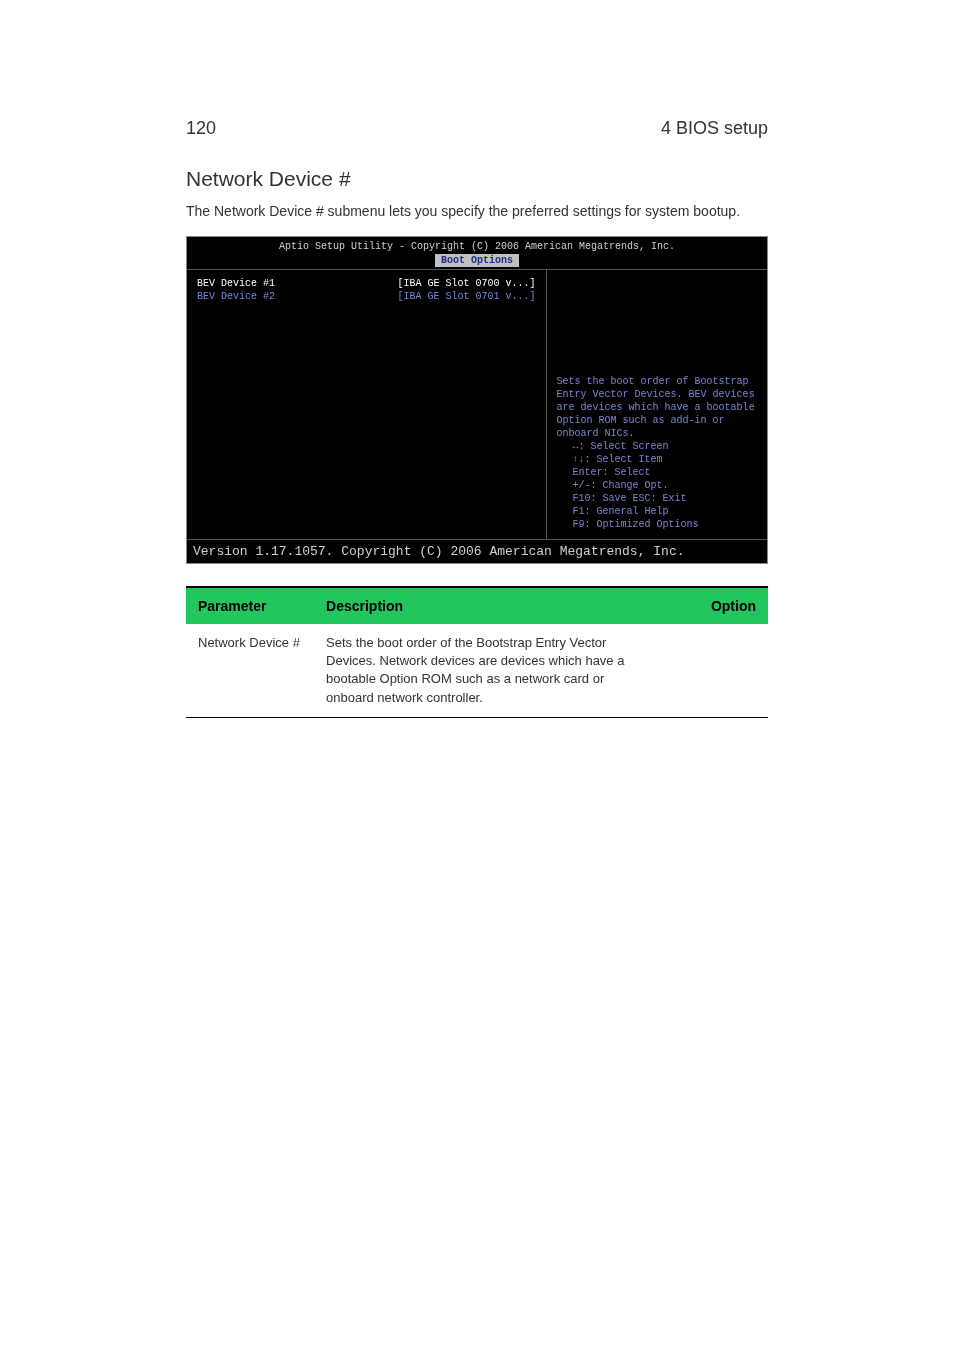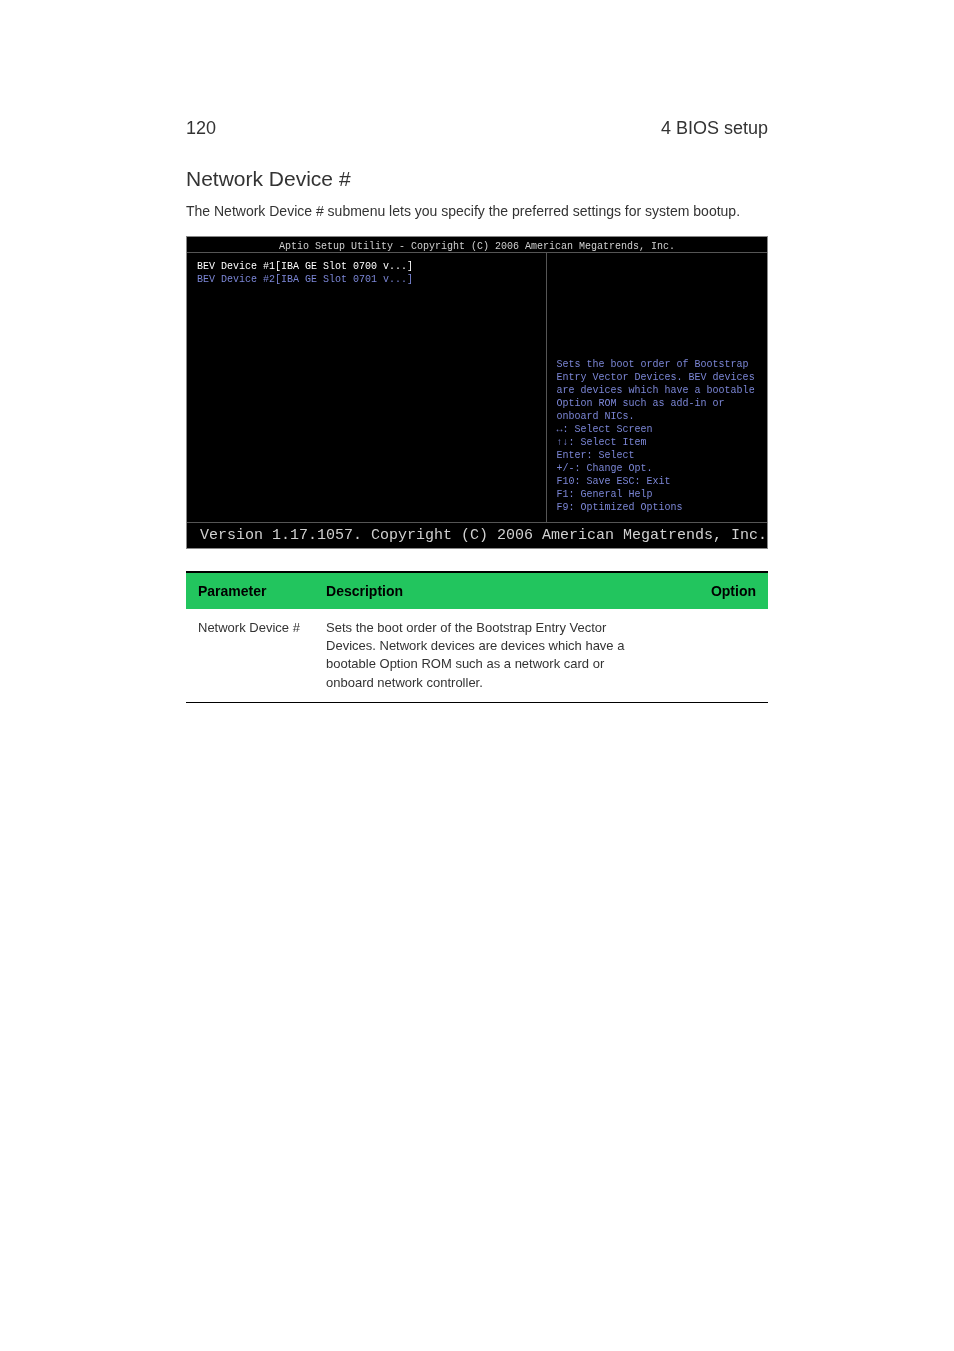--- a/index.html
+++ b/index.html
@@ -81,45 +81,47 @@
     }
     .bios-right {
       flex: 0 0 38%;
       padding: 8px 10px;
       display: flex;
       flex-direction: column;
       justify-content: flex-end;
     }
     .bios-row {
       display: flex;
+      justify-content: space-between;
       margin-bottom: 2px;
     }
     .bios-row.highlighted .bios-label,
     .bios-row.highlighted .bios-value {
       color: #ffffff;
     }
     .bios-label {
       color: #7b86d6;
     }
     .bios-value {
       color: #7b86d6;
     }
     .bios-help-text {
       color: #7b86d6;
       line-height: 1.3;
     }
     .bios-keys {
       color: #7b86d6;
       line-height: 1.3;
+      margin-left: 16px;
     }
     .bios-footer {
-      text-align: right;
-      padding: 4px 0;
+      text-align: left;
+      padding: 4px 6px;
       color: #d0d0d0;
-      font-size: 15px;
+      font-size: 13px;
       border-top: 1px solid #555;
     }
     .param-table {
       width: 100%;
       border-collapse: collapse;
       font-size: 14px;
     }
     .param-table thead tr {
       background: #22c55e;
       border-top: 2px solid #000;
@@ -161,20 +163,23 @@
   <div class="page-header">
     <span class="page-number">120</span>
     <span class="chapter-label">4 BIOS setup</span>
   </div>
 
   <h2 class="section-title">Network Device #</h2>
   <p class="intro-text">The Network Device # submenu lets you specify the preferred settings for system bootup.</p>
 
   <div class="bios-screenshot">
     <div class="bios-title-bar">Aptio Setup Utility - Copyright (C) 2006 American Megatrends, Inc.</div>
+    <div class="bios-tab-bar">
+      <span class="bios-tab">Boot Options</span>
+    </div>
     <div class="bios-body">
       <div class="bios-left">
         <div class="bios-row highlighted">
           <span class="bios-label">BEV Device #1</span>
           <span class="bios-value">[IBA GE Slot 0700 v...]</span>
         </div>
         <div class="bios-row">
           <span class="bios-label">BEV Device #2</span>
           <span class="bios-value">[IBA GE Slot 0701 v...]</span>
         </div>

